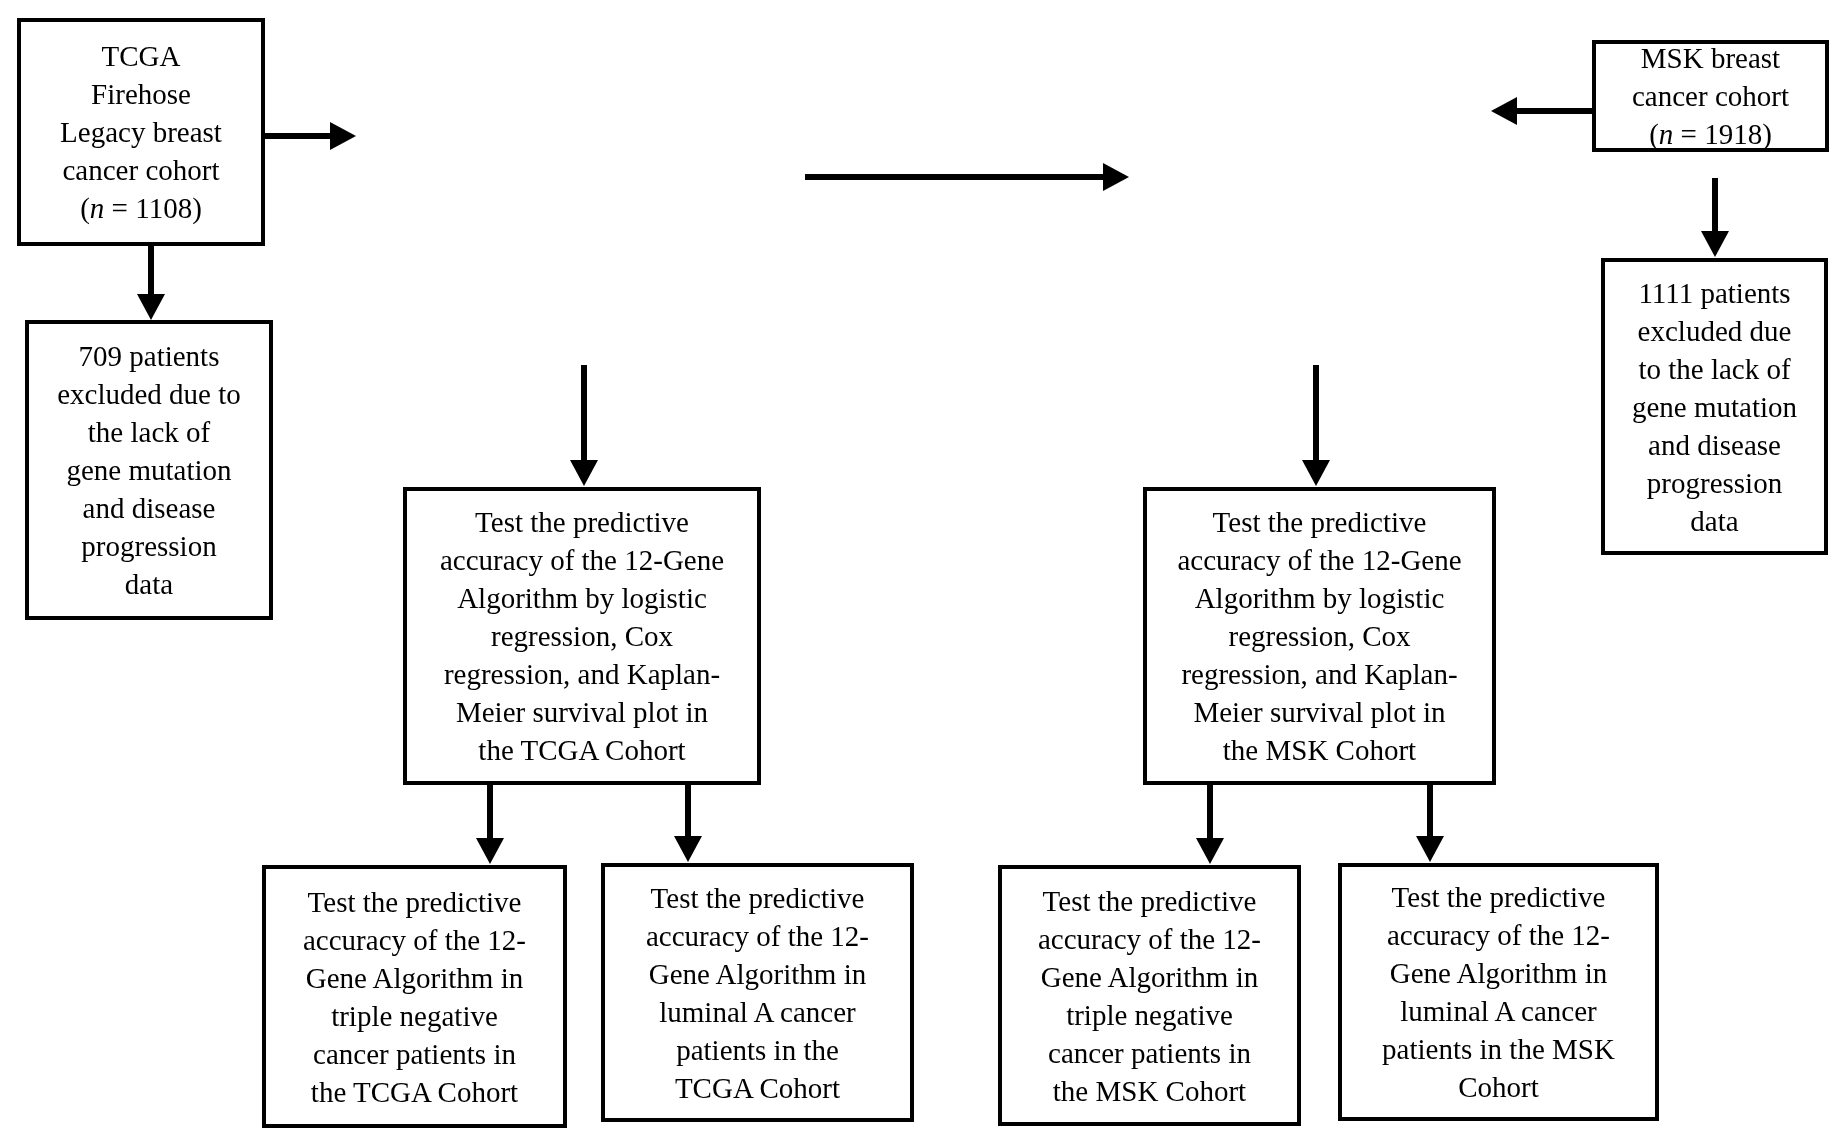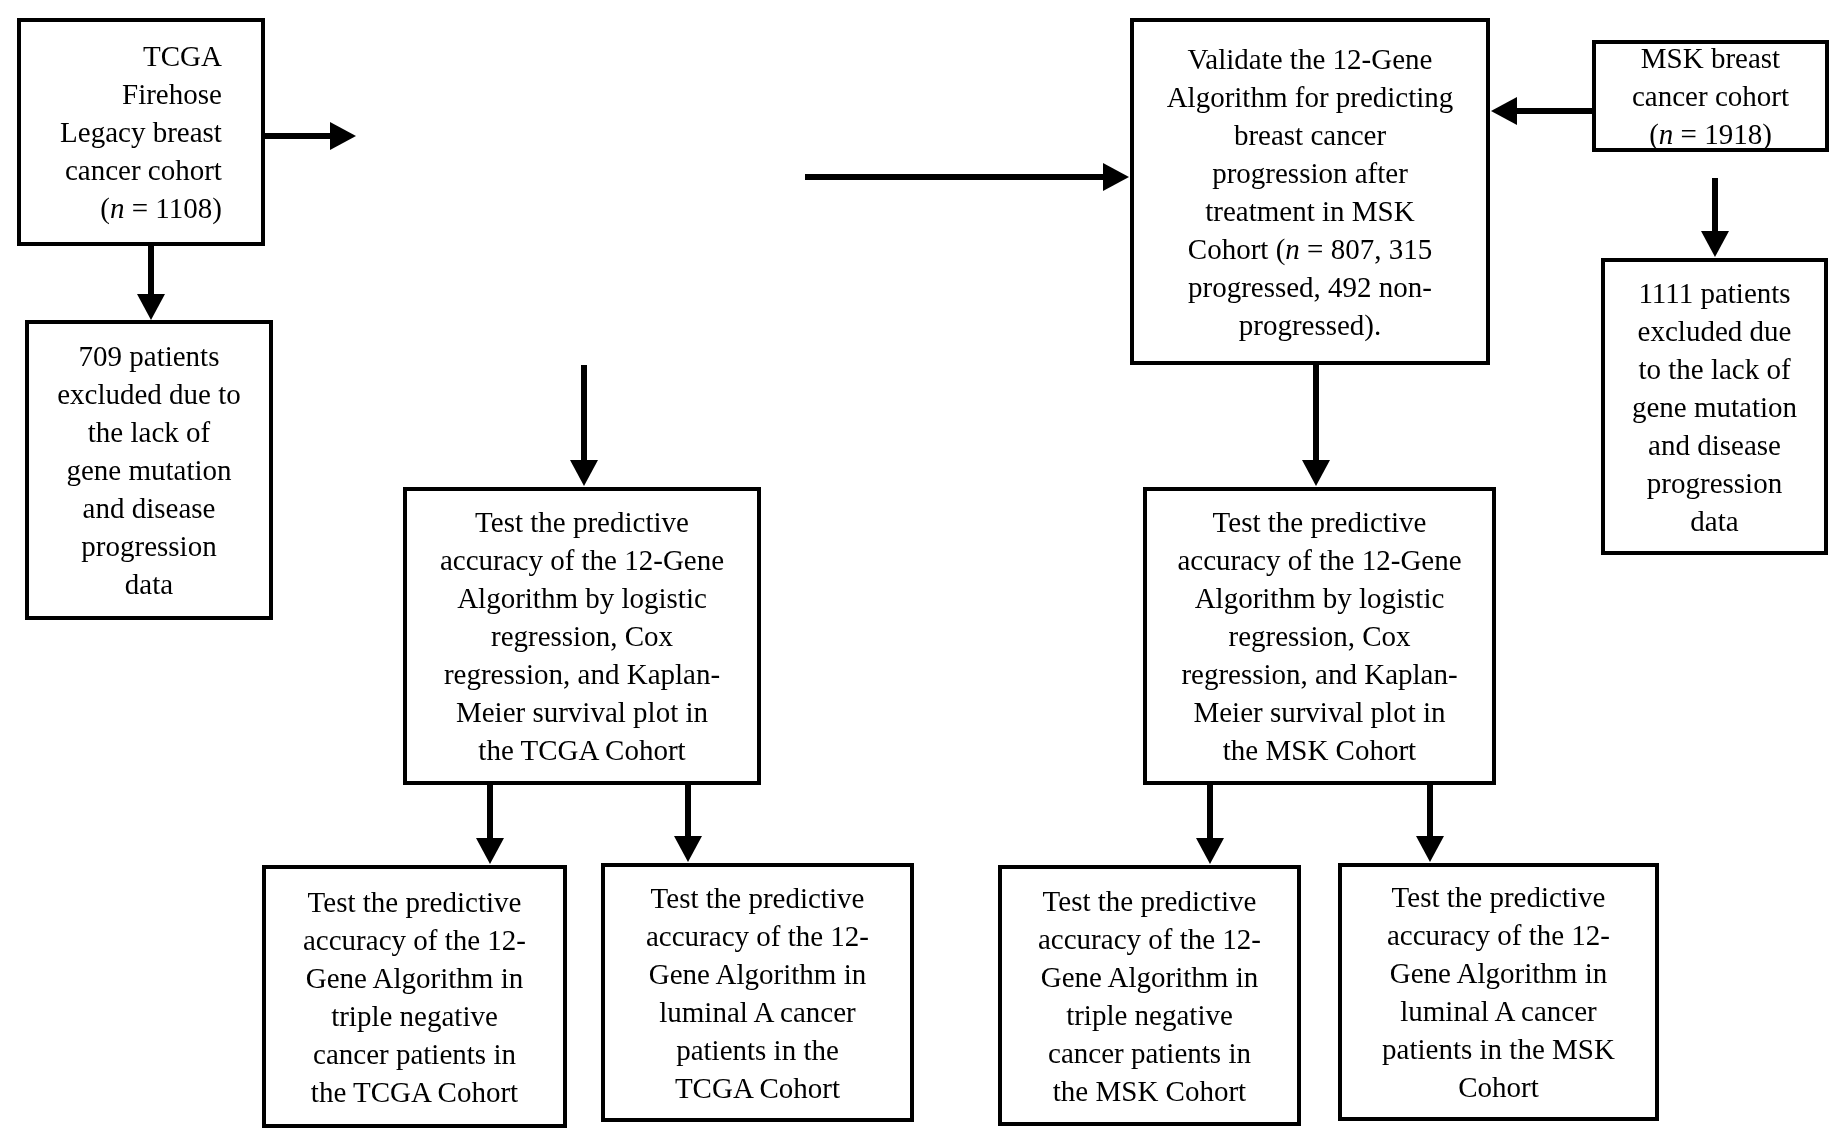--- a/index.html
+++ b/index.html
@@ -83,21 +83,21 @@
     <g>
       <line x1="1210" y1="785" x2="1210" y2="842"></line>
       <polygon points="1210,864 1196,838 1224,838"></polygon>
     </g>
     <g>
       <line x1="1430" y1="785" x2="1430" y2="840"></line>
       <polygon points="1430,862 1416,836 1444,836"></polygon>
     </g>
   </svg>
 
-  <div class="box" style="left:17px; top:18px; width:248px; height:228px;text-align:right;">
+  <div class="box" style="left:17px; top:18px; width:248px; height:228px;">
     <div class="box-text">TCGA
 Firehose
 Legacy breast
 cancer cohort
 (<i>n</i> = 1108)</div>
   </div>
 
   <div class="box" style="left:25px; top:320px; width:248px; height:300px;">
     <div class="box-text">709 patients
 excluded due to
@@ -130,30 +130,20 @@
 
   <div class="box" style="left:601px; top:863px; width:313px; height:259px;">
     <div class="box-text">Test the predictive
 accuracy of the 12-
 Gene Algorithm in
 luminal A cancer
 patients in the
 TCGA Cohort</div>
   </div>
 
-  <div class="box" style="left:1130px; top:18px; width:360px; height:347px;">
-    <div class="box-text">Validate the 12-Gene
-Algorithm for predicting
-breast cancer
-progression after
-treatment in MSK
-Cohort (<i>n</i> = 807, 315
-progressed, 492 non-
-progressed).</div>
-  </div>
 
   <div class="box" style="left:1143px; top:487px; width:353px; height:298px;">
     <div class="box-text">Test the predictive
 accuracy of the 12-Gene
 Algorithm by logistic
 regression, Cox
 regression, and Kaplan-
 Meier survival plot in
 the MSK Cohort</div>
   </div>

